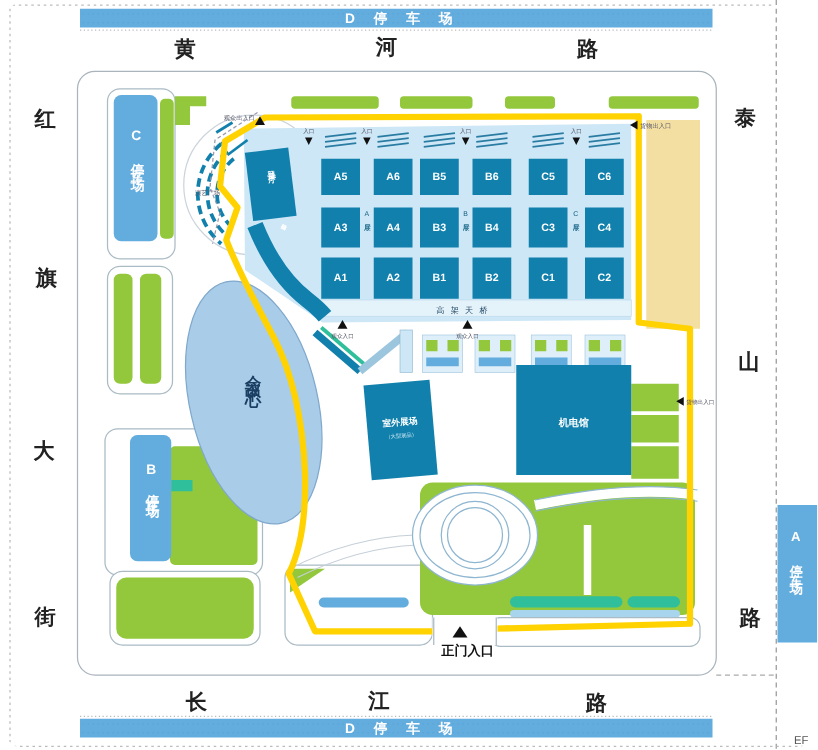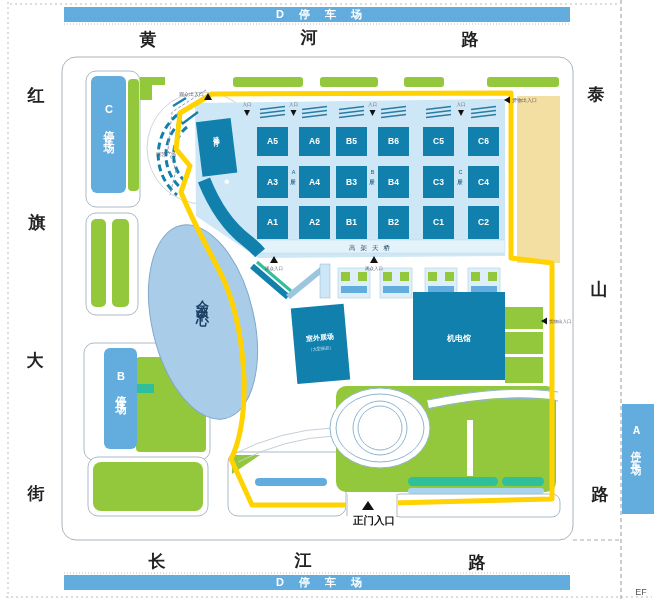--- a/index.html
+++ b/index.html
@@ -1,17 +1,17 @@
 <!DOCTYPE html>
 <html><head>
 <meta charset="utf-8">
 <style>
   html,body{margin:0;padding:0;background:#fff;}
   .stage{position:relative;width:654px;height:600px;background:#fff;overflow:hidden;
-         font-family:"Liberation Sans","DejaVu Sans",sans-serif;}
+         font-family:"Liberation Sans","DejaVu Sans",sans-serif;border-radius:24px;}
   .stage svg{position:absolute;left:0;top:0;}
   .vlabel{position:absolute;writing-mode:vertical-lr;text-orientation:upright;
           font-weight:bold;line-height:1;white-space:nowrap;z-index:5;}
   svg text{font-family:"Liberation Sans","DejaVu Sans",sans-serif;}
 </style>
 </head>
 <body>
 
 <div class="stage">
 

